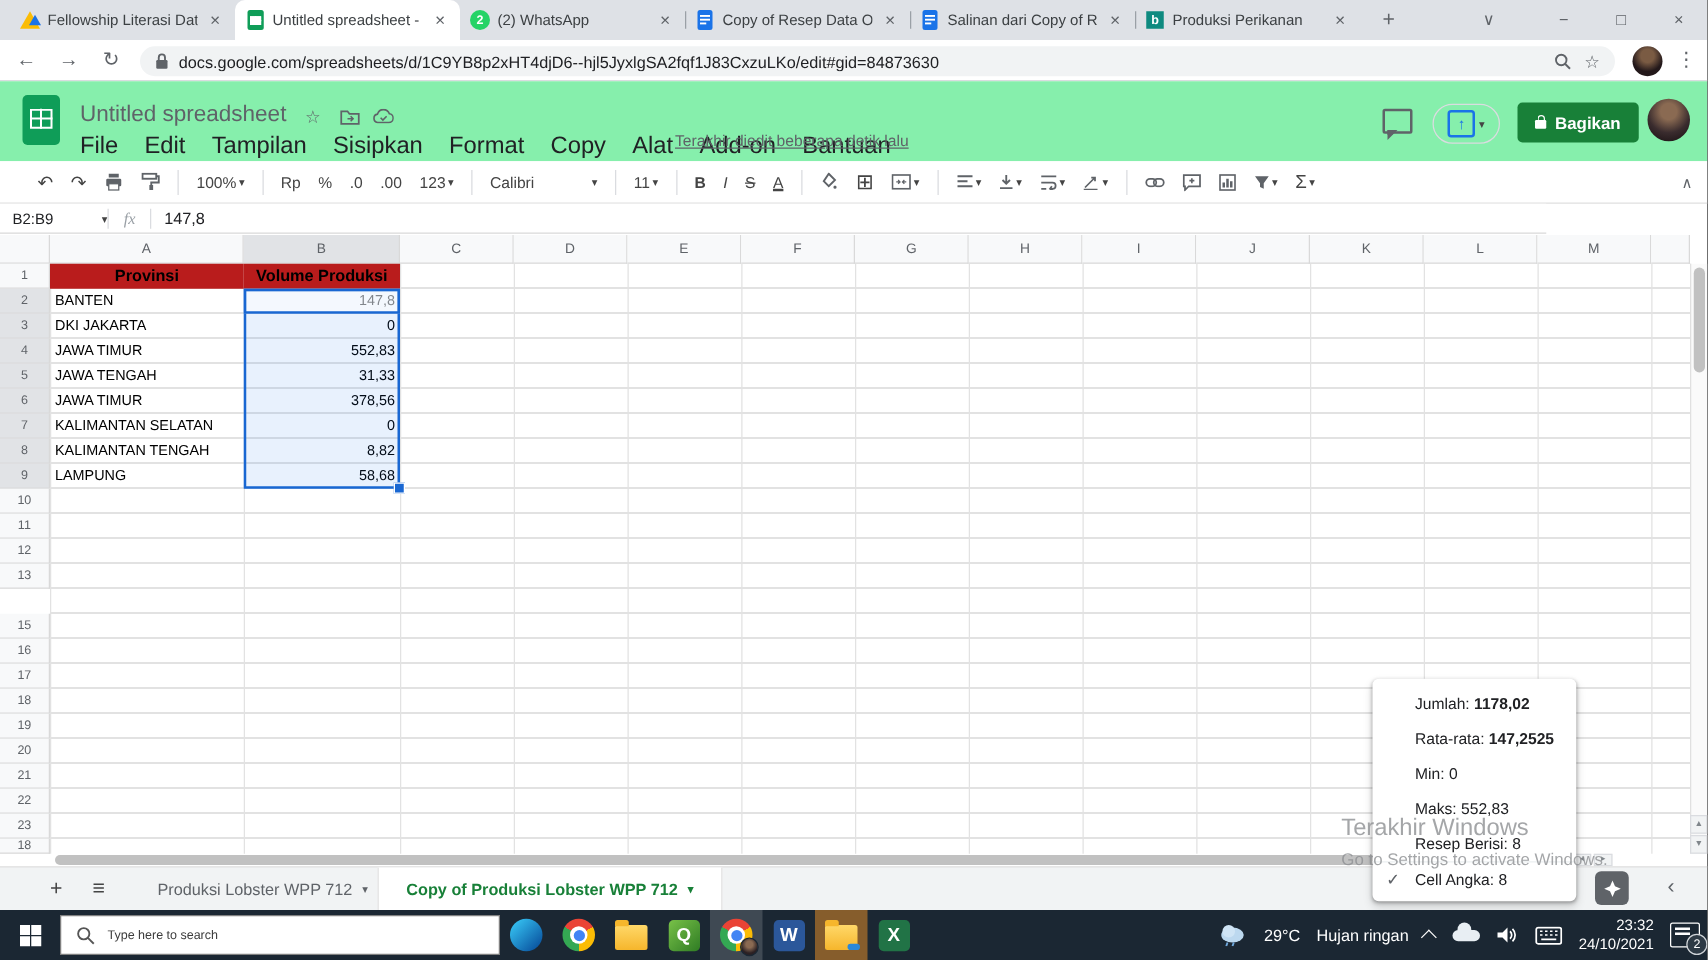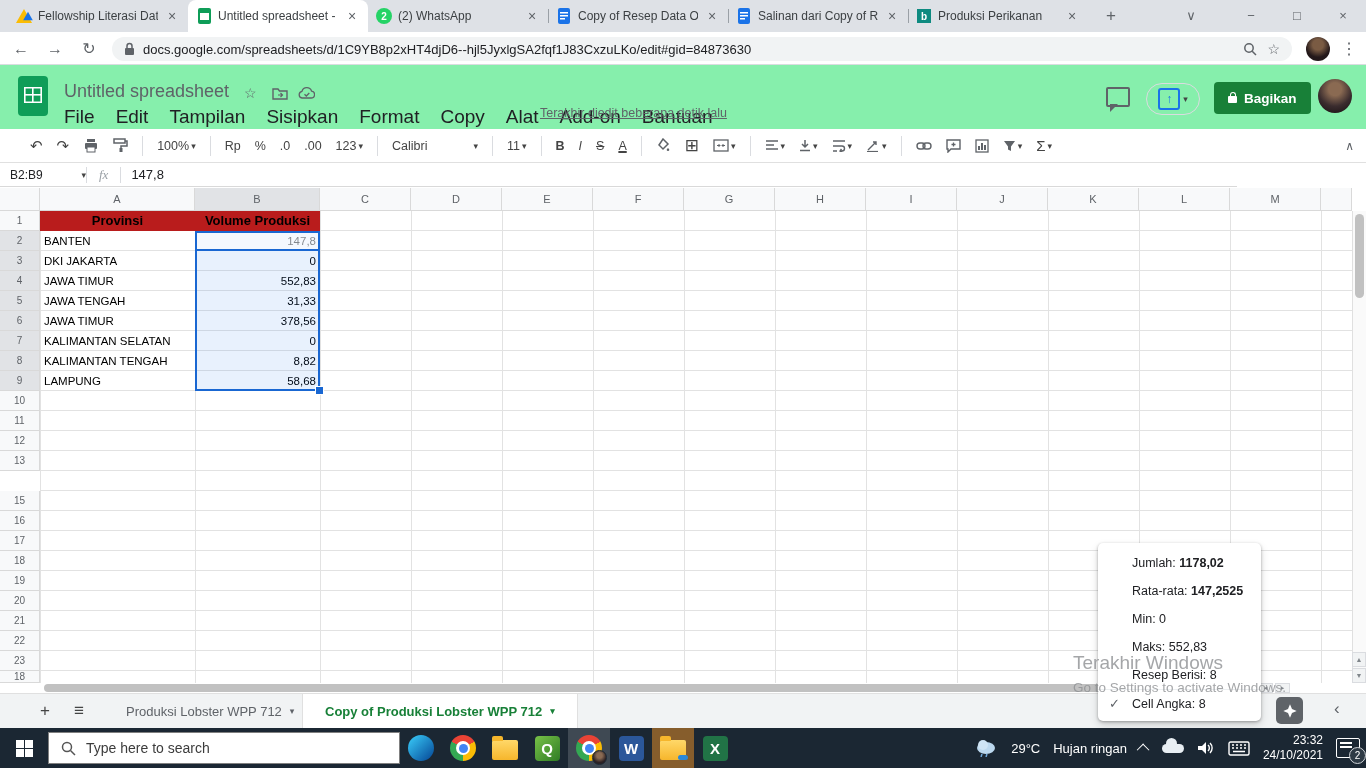--- a/index.html
+++ b/index.html
@@ -111,21 +111,21 @@
   .stab{position:absolute;top:0;height:34px;display:flex;align-items:center;gap:8px;padding:0 22px;font-size:13px;color:#5f6368;cursor:pointer;}
   .stab.active{background:#fff;border-left:1px solid #e0e0e0;border-right:1px solid #e0e0e0;color:#188038;font-weight:bold;}
   .stab .caret{color:inherit;}
   .explore{position:absolute;left:1276px;top:697px;width:27px;height:27px;background:#5f6368;border-radius:5px;display:flex;align-items:center;justify-content:center;cursor:pointer;}
   
   .taskbar{position:absolute;left:0;top:728px;width:1366px;height:40px;background:#1b2733;z-index:100;display:flex;align-items:center;}
   .start{width:48px;height:40px;display:flex;align-items:center;justify-content:center;cursor:pointer;}
   .win-logo{width:17px;height:17px;display:grid;grid-template-columns:8px 8px;grid-template-rows:8px 8px;gap:1px;}
   .win-logo i{background:#fff;}
   .tsearch{width:352px;height:32px;background:#fff;border:1px solid #808080;box-sizing:border-box;display:flex;align-items:center;padding-left:12px;gap:10px;}
-  .tsearch span{font-size:14px;color:#3c3c3c;}
+  .tsearch span{font-size:10px;color:#3c3c3c;}
   .tslot{width:42px;height:40px;display:flex;align-items:center;justify-content:center;cursor:pointer;position:relative;}
   .tslot.open{background:rgba(255,255,255,.16);}
   .tslot.open-folder{background:rgba(222,139,38,.55);}
   .cicon{width:26px;height:26px;border-radius:50%;}
   .edge{background:linear-gradient(135deg,#35c1f1 10%,#0c59a4 85%);}
   .chrome{background:conic-gradient(from -60deg,#ea4335 0 120deg,#fbbc05 0 240deg,#34a853 0 360deg);position:relative;}
   .chrome:before{content:"";position:absolute;left:6px;top:6px;width:14px;height:14px;border-radius:50%;background:#fff;}
   .chrome:after{content:"";position:absolute;left:8.5px;top:8.5px;width:9px;height:9px;border-radius:50%;background:#4285f4;}
   .prof-badge{position:absolute;right:3px;bottom:3px;width:13px;height:13px;border-radius:50%;border:1px solid #1b2733;
      background:radial-gradient(circle at 50% 35%,#8a6a52 25%,#2c2124 65%);}

